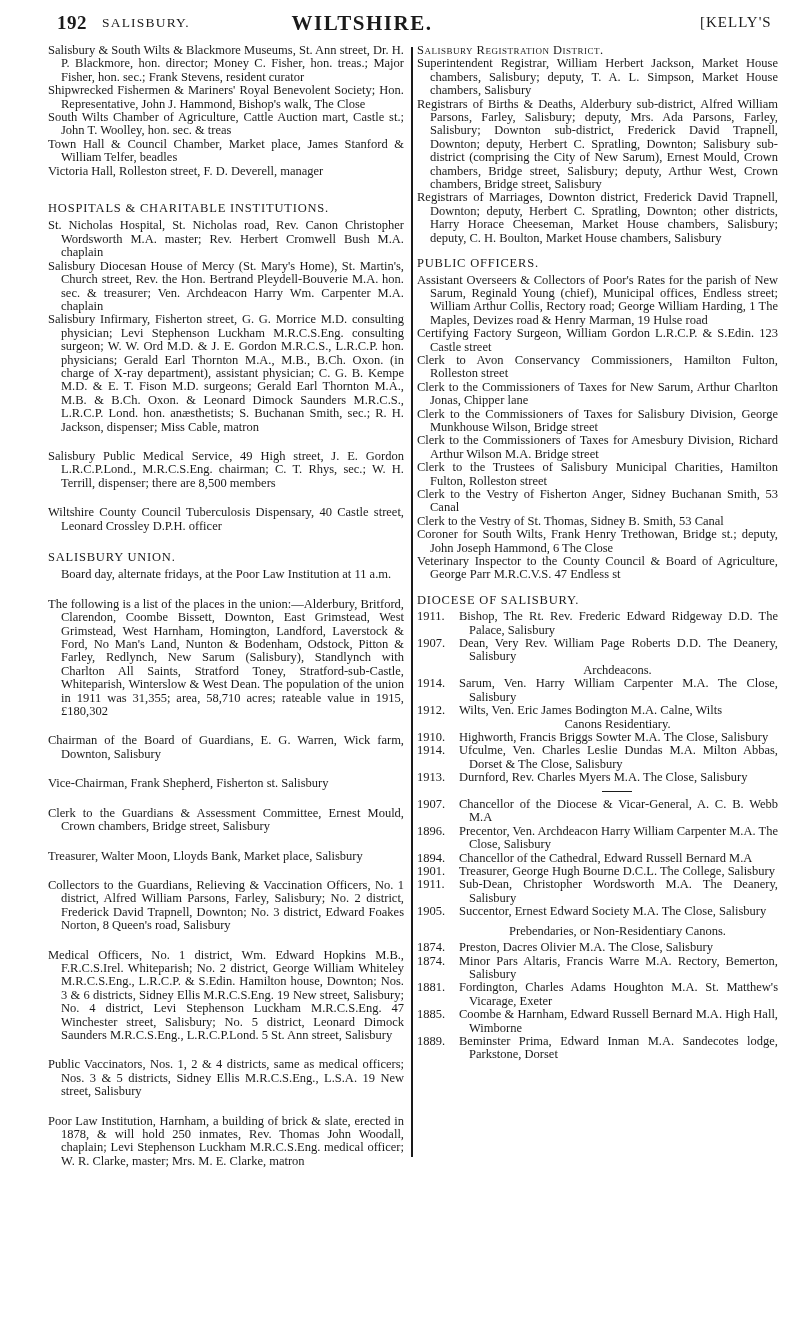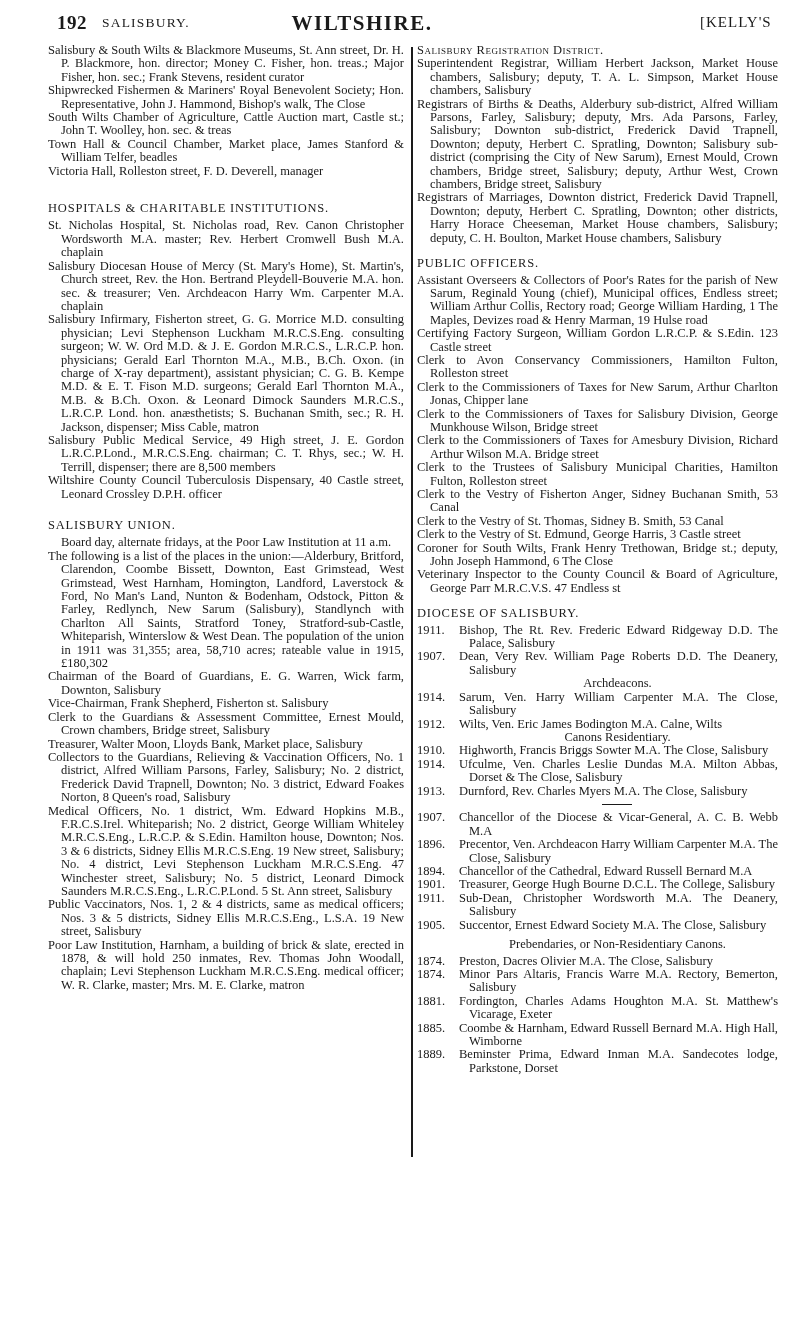--- a/index.html
+++ b/index.html
@@ -36,21 +36,21 @@
   .col-left { left: 48px; width: 356px; }
   .col-right { left: 417px; width: 361px; }
   .divider-v {
     position: absolute; left: 411px; top: 47px; width: 1.6px; height: 1110px;
     background: #1a1a1a;
   }
   .entry {
     text-indent: -13px; padding-left: 13px; text-align: justify;
     margin: 0;
   }
-  .gap { margin-top: 0; }
+  .gap { margin-top: 16px; }
   .section-title {
     text-align: left; letter-spacing: 0.8px; margin: 0;
     font-size: 12.5px;
   }
   .sc { font-variant: small-caps; letter-spacing: 0.5px; }
   .dated {
     display: flex; margin: 0;
   }
   .dated .yr { width: 38px; flex: 0 0 38px; }
   .dated .txt {
@@ -126,21 +126,20 @@
   <div>
     <p class="entry">Assistant Overseers &amp; Collectors of Poor's Rates for the parish of New Sarum, Reginald Young (chief), Municipal offices, Endless street; William Arthur Collis, Rectory road; George William Harding, 1 The Maples, Devizes road &amp; Henry Marman, 19 Hulse road</p>
     <p class="entry">Certifying Factory Surgeon, William Gordon L.R.C.P. &amp; S.Edin. 123 Castle street</p>
     <p class="entry">Clerk to Avon Conservancy Commissioners, Hamilton Fulton, Rolleston street</p>
     <p class="entry">Clerk to the Commissioners of Taxes for New Sarum, Arthur Charlton Jonas, Chipper lane</p>
     <p class="entry">Clerk to the Commissioners of Taxes for Salisbury Division, George Munkhouse Wilson, Bridge street</p>
     <p class="entry">Clerk to the Commissioners of Taxes for Amesbury Division, Richard Arthur Wilson M.A. Bridge street</p>
     <p class="entry">Clerk to the Trustees of Salisbury Municipal Charities, Hamilton Fulton, Rolleston street</p>
     <p class="entry">Clerk to the Vestry of Fisherton Anger, Sidney Buchanan Smith, 53 Canal</p>
     <p class="entry">Clerk to the Vestry of St. Thomas, Sidney B. Smith, 53 Canal</p>
-    <p class="entry">Clerk to the Vestry of St. Edmund, George Harris, 3 Castle street</p>
     <p class="entry">Coroner for South Wilts, Frank Henry Trethowan, Bridge st.; deputy, John Joseph Hammond, 6 The Close</p>
     <p class="entry">Veterinary Inspector to the County Council &amp; Board of Agriculture, George Parr M.R.C.V.S. 47 Endless st</p>
   </div>
 
   <div style="height:12px"></div>
   <p class="section-title">DIOCESE OF SALISBURY.</p>
   <div style="height:3px"></div>
 
   <div>
     <div class="dated">

